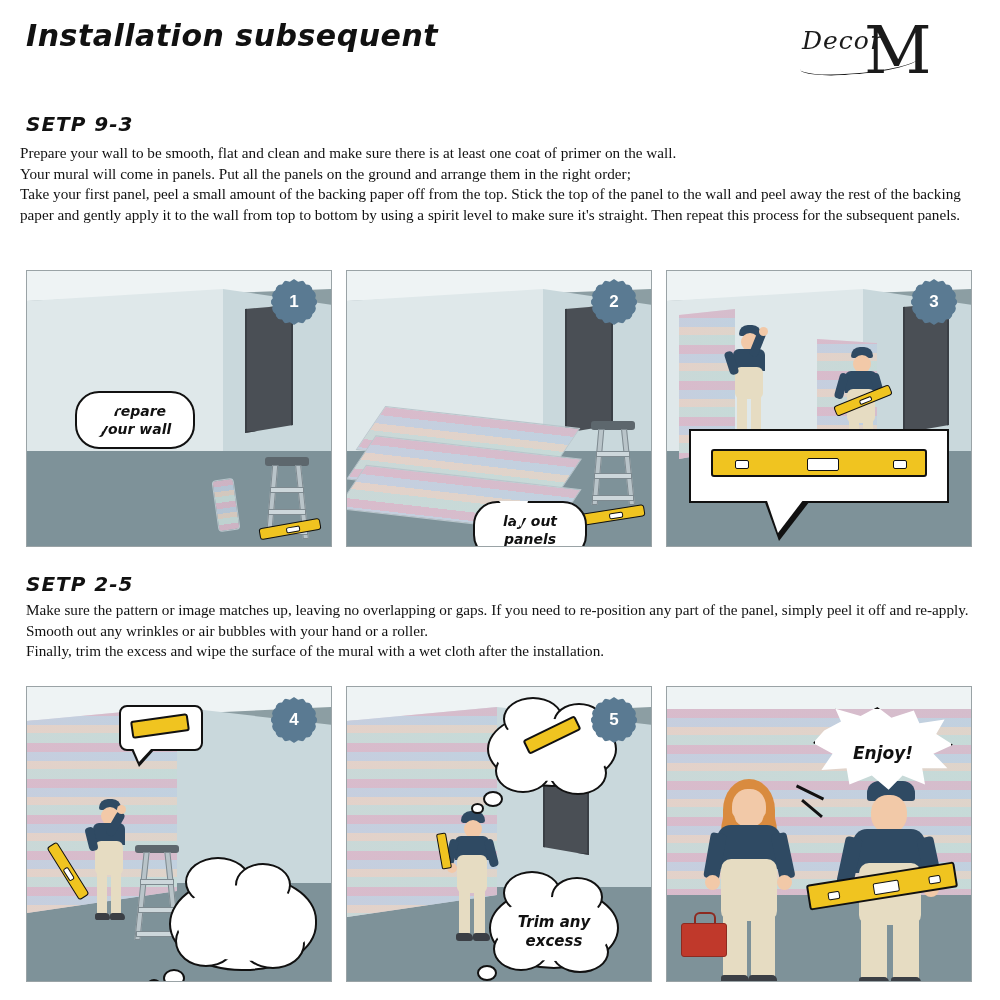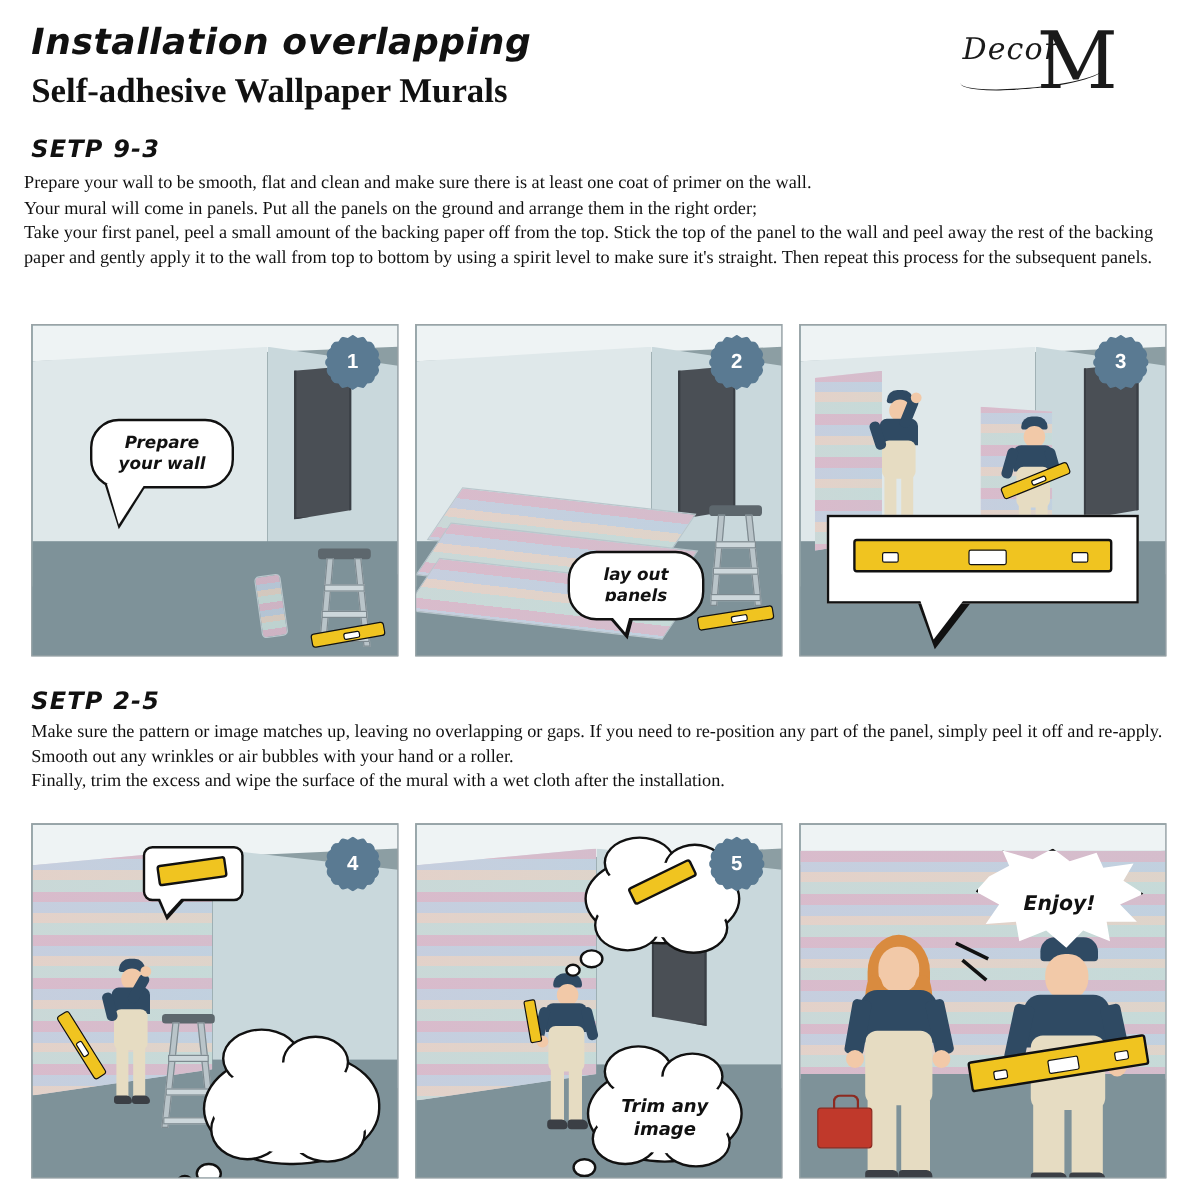--- a/index.html
+++ b/index.html
@@ -159,20 +159,21 @@
     display:flex; align-items:center; justify-content:center;
     text-align:center;
     font-family:"DejaVu Sans", sans-serif;
     font-style:italic;
     font-weight:bold;
     font-size:14px;
     line-height:18px;
     color:#111;
     z-index:30;
     padding:4px 8px;
+    margin-top:42px;
   }
   .cloud {
     position:absolute;
     background:#fff;
     border:2.5px solid #111;
     border-radius:50%;
     z-index:30;
   }
   .cloud-text {
     position:absolute;
@@ -238,22 +239,21 @@
   }
   .toolbox { position:absolute; background:#c0392b; border-radius:3px; border:1px solid #8d2a20; }
   .toolbox .handle { position:absolute; border:2px solid #8d2a20; border-bottom:none; border-radius:6px 6px 0 0; }
   .knife { position:absolute; background:#f0c420; border:1.5px solid #111; border-radius:2px; }
 </style>
 </head>
 <body>
 
 <div class="page">
 
-  <div class="title-main">Installation overlapping</div>
-  <div class="title-sub">Self-adhesive  Wallpaper Murals</div>
+  <div class="title-main">Installation subsequent</div>
 
   <div class="logo">
     <div class="swoosh"></div>
     <div class="decor">Decor</div>
     <div class="bigm">M</div>
     <div class="arket"></div>
   </div>
 
   <div class="step-head" style="left:26px; top:112px;">SETP 9-3</div>
   <div class="para" style="left:20px; top:143px; white-space:pre-line;">Prepare your wall to be smooth, flat and clean and make sure there is at least one coat of primer on the wall.
@@ -476,21 +476,21 @@
     <div class="cloud" style="left:136px; top:104px; width:20px; height:16px;"></div>
     <div class="cloud" style="left:124px; top:116px; width:13px; height:11px;"></div>
 
     <div class="cloud" style="left:142px; top:200px; width:130px; height:82px;"></div>
     <div class="cloud" style="left:156px; top:184px; width:58px; height:44px;"></div>
     <div class="cloud" style="left:204px; top:190px; width:52px; height:40px;"></div>
     <div class="cloud" style="left:146px; top:240px; width:56px; height:44px;"></div>
     <div class="cloud" style="left:204px; top:244px; width:58px; height:42px;"></div>
     <div style="position:absolute; left:148px; top:210px; width:118px; height:64px; background:#fff; border-radius:50%; z-index:32;"></div>
     <div class="cloud-text" style="left:148px; top:226px; width:118px; white-space:pre-line;">Trim any
-image</div>
+excess</div>
     <div class="cloud" style="left:130px; top:278px; width:20px; height:16px;"></div>
 
     <div class="badge" style="right:18px; top:14px;">5</div>
   </div>
 
   <div class="panel" style="left:666px; top:686px; width:306px; height:296px;">
     <div class="sky" style="background:#8c9ea3;"></div>
     <div class="ceiling" style="left:0; top:0; width:306px; height:34px; background:#eef3f4; clip-path:polygon(0 0,306px 0,306px 22px,0 34px);"></div>
     <div class="mural" style="left:0; top:22px; width:306px; height:190px;"></div>
     <div class="floor" style="left:0; top:208px; width:306px; height:88px;"></div>

